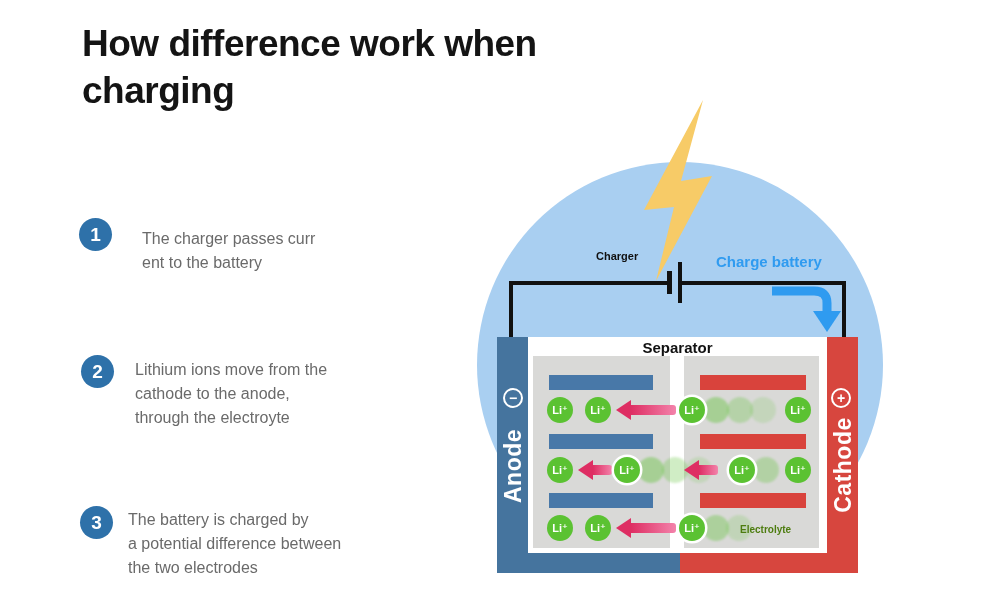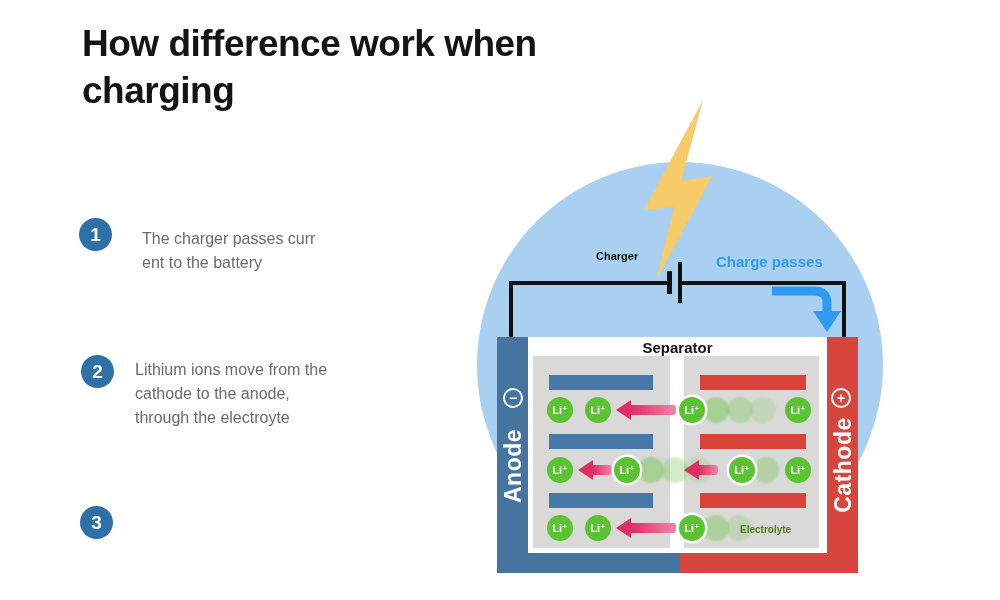--- a/index.html
+++ b/index.html
@@ -96,37 +96,40 @@
 ent to the battery</div>
 </div>
 <div class="step step-2" data-name="step-item-2">
   <div class="badge" data-name="step-number-badge">2</div>
   <div class="step-text" data-name="step-text">Lithium ions move from the
 cathode to the anode,
  through the electroyte</div>
 </div>
 <div class="step step-3" data-name="step-item-3">
   <div class="badge" data-name="step-number-badge">3</div>
+  <div class="step-text" data-name="step-text">The battery is charged by
+a potential difference between
+the two electrodes</div>
 </div>
 
 <div class="abs circle-bg" data-name="background-circle"></div>
 
 <svg class="abs bolt-svg" data-name="lightning-bolt-icon" width="100" height="185" viewBox="0 0 100 185">
   <polygon points="75,2 16,112 46,109 28,183 84,78 53,83" style="fill:var(--bolt,#F7CB67);"></polygon>
 </svg>
 
 <div class="abs wire" data-name="wire-left-vertical" style="left:509px;top:281px;width:4px;height:57px;"></div>
 <div class="abs wire" data-name="wire-top-left" style="left:509px;top:281px;width:160px;height:4px;"></div>
 <div class="abs wire" data-name="battery-symbol-short-plate" style="left:667px;top:271px;width:5px;height:23px;"></div>
 <div class="abs wire" data-name="battery-symbol-long-plate" style="left:678px;top:262px;width:4px;height:41px;"></div>
 <div class="abs wire" data-name="wire-top-right" style="left:682px;top:281px;width:162px;height:4px;"></div>
 <div class="abs wire" data-name="wire-right-vertical" style="left:842px;top:281px;width:4px;height:57px;"></div>
 
 <div class="abs charger-label" data-name="charger-label">Charger</div>
-<div class="abs charge-current-label" data-name="charge-current-label">Charge passes</div>
+<div class="abs charge-current-label" data-name="charge-current-label">Charge battery</div>
 
 <svg class="abs current-arrow-svg" data-name="charge-current-arrow-icon" width="72" height="50" viewBox="0 0 72 50">
   <path d="M2 7 H44 Q57 7 57 19 V27" fill="none" style="stroke:var(--charge-current-blue,#2F9BF0);" stroke-width="9"></path>
   <polygon points="43,27 71,27 57,48" style="fill:var(--charge-current-blue,#2F9BF0);"></polygon>
 </svg>
 
 <div class="abs cell-inner" data-name="battery-cell-body"></div>
 <div class="abs separator-label" data-name="separator-label">Separator</div>
 <div class="abs panel panel-left" data-name="anode-electrolyte-panel"></div>
 <div class="abs panel panel-right" data-name="cathode-electrolyte-panel"></div>

